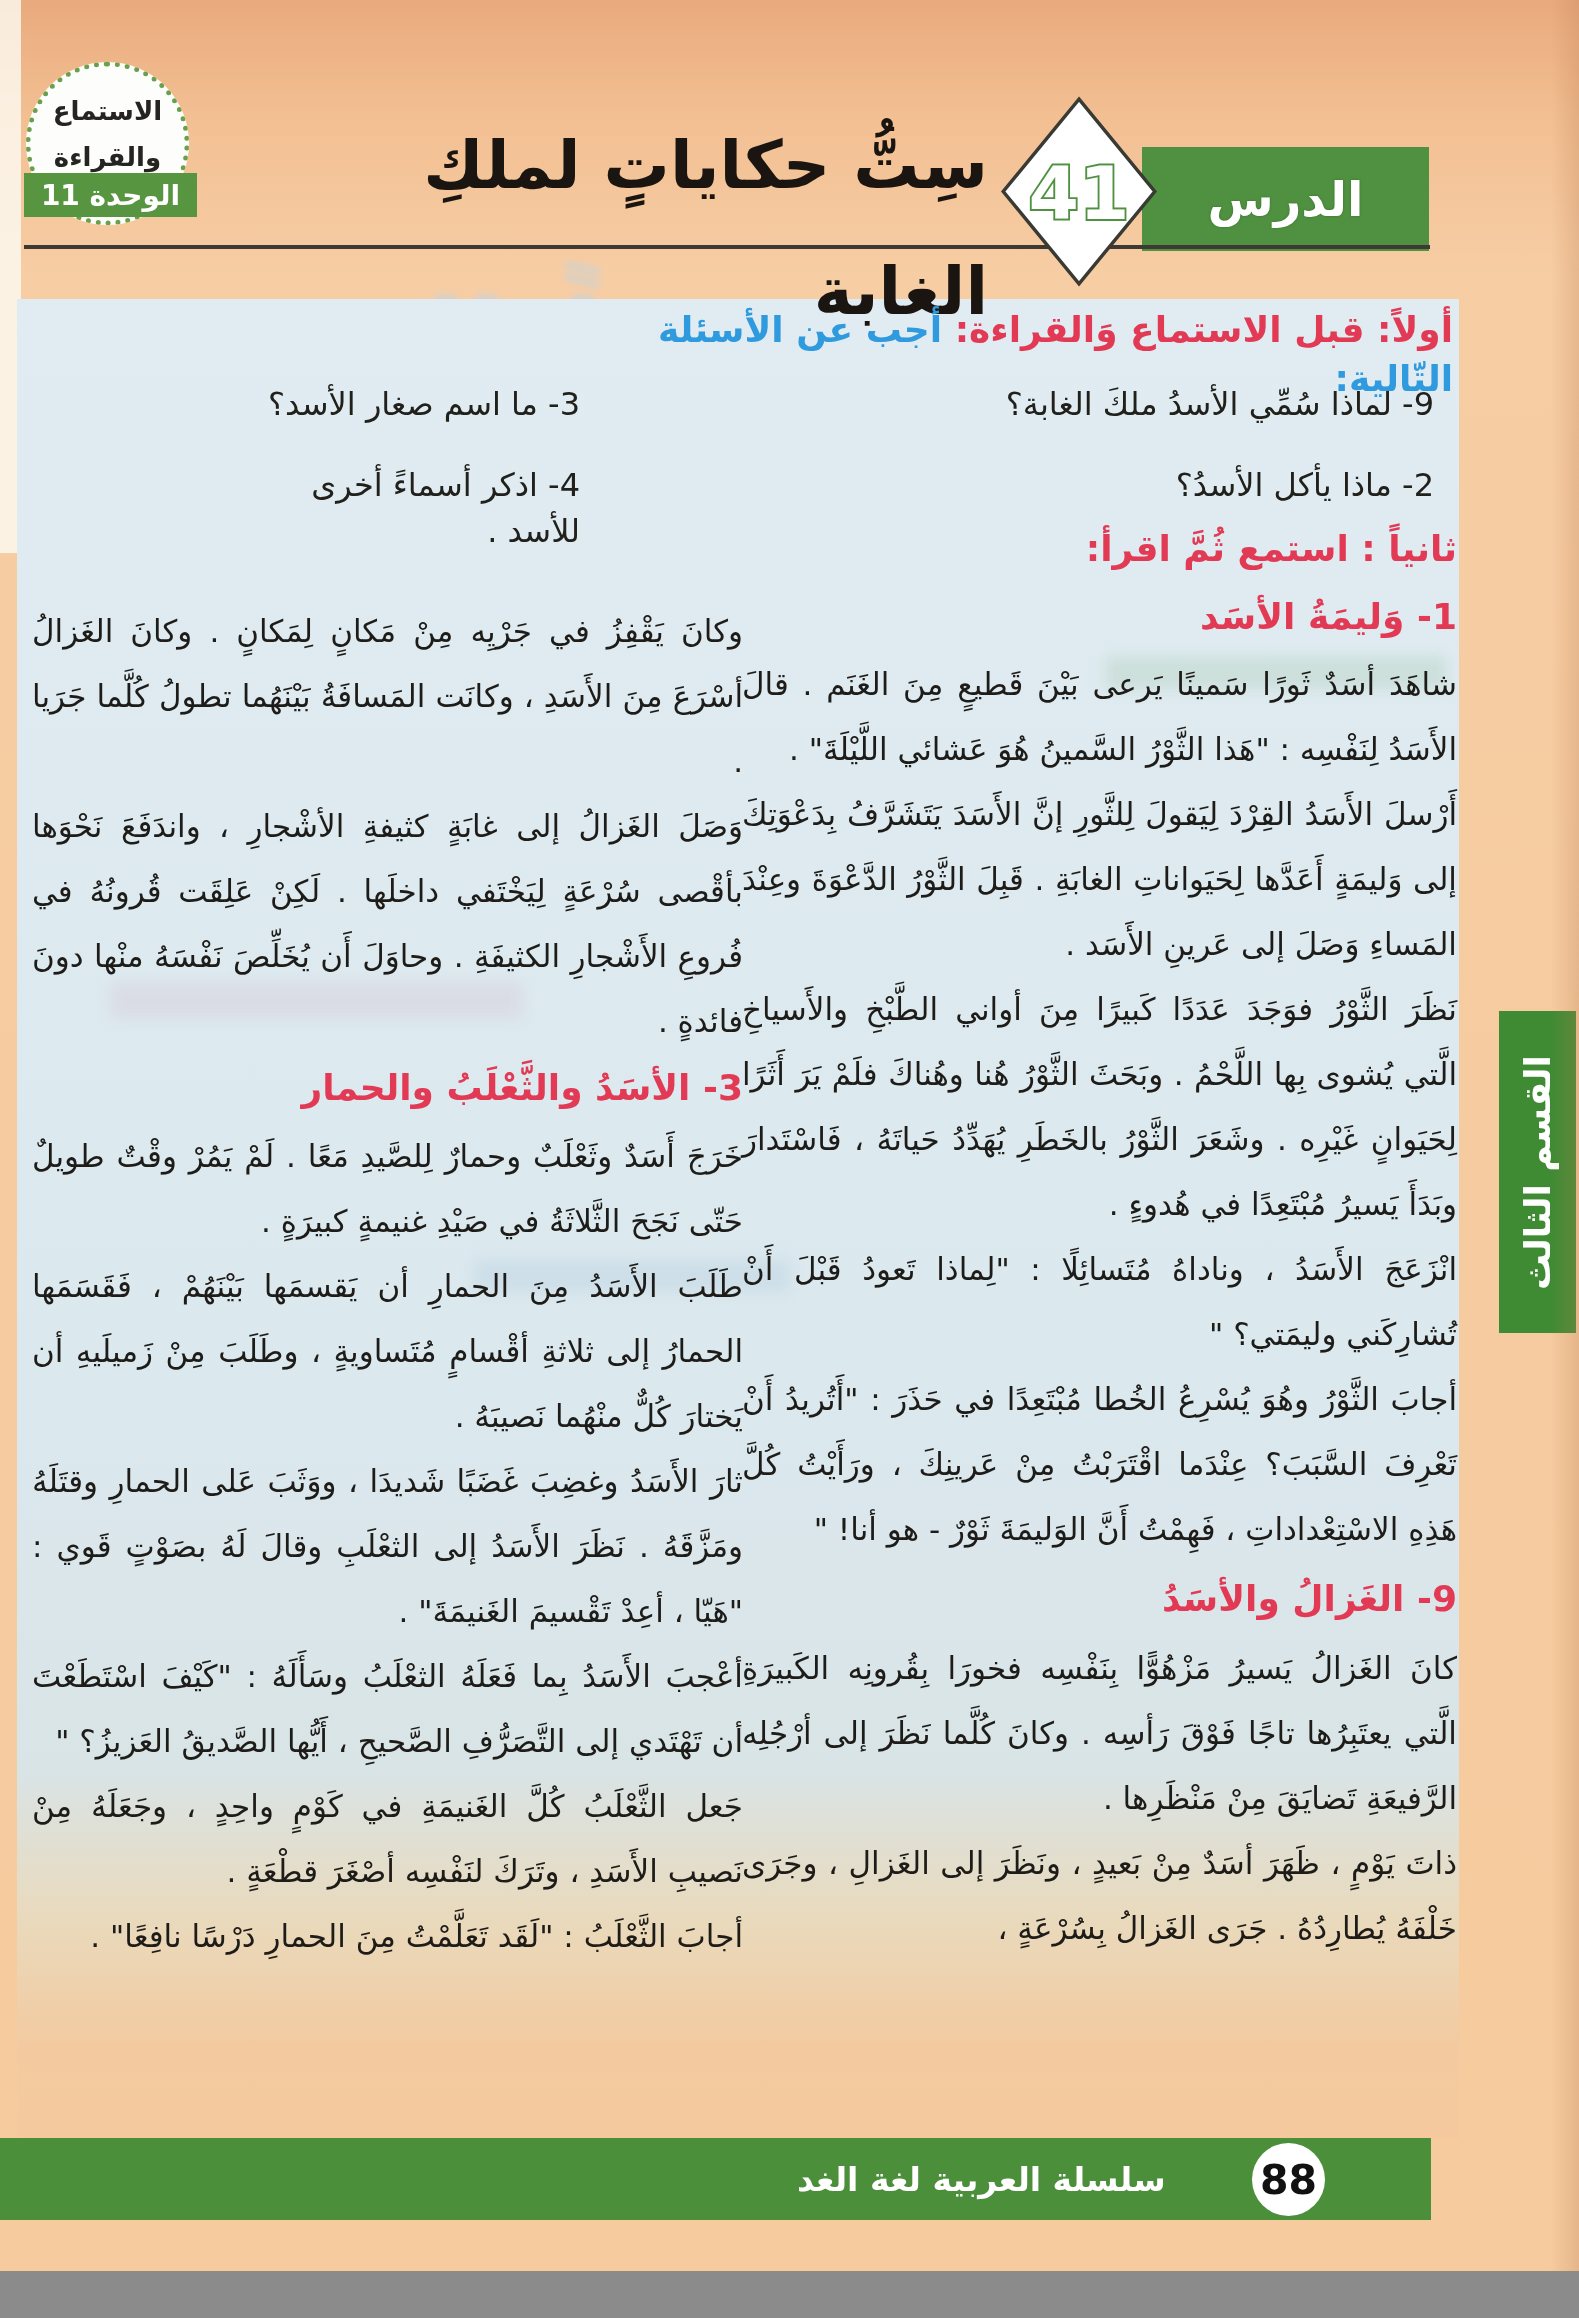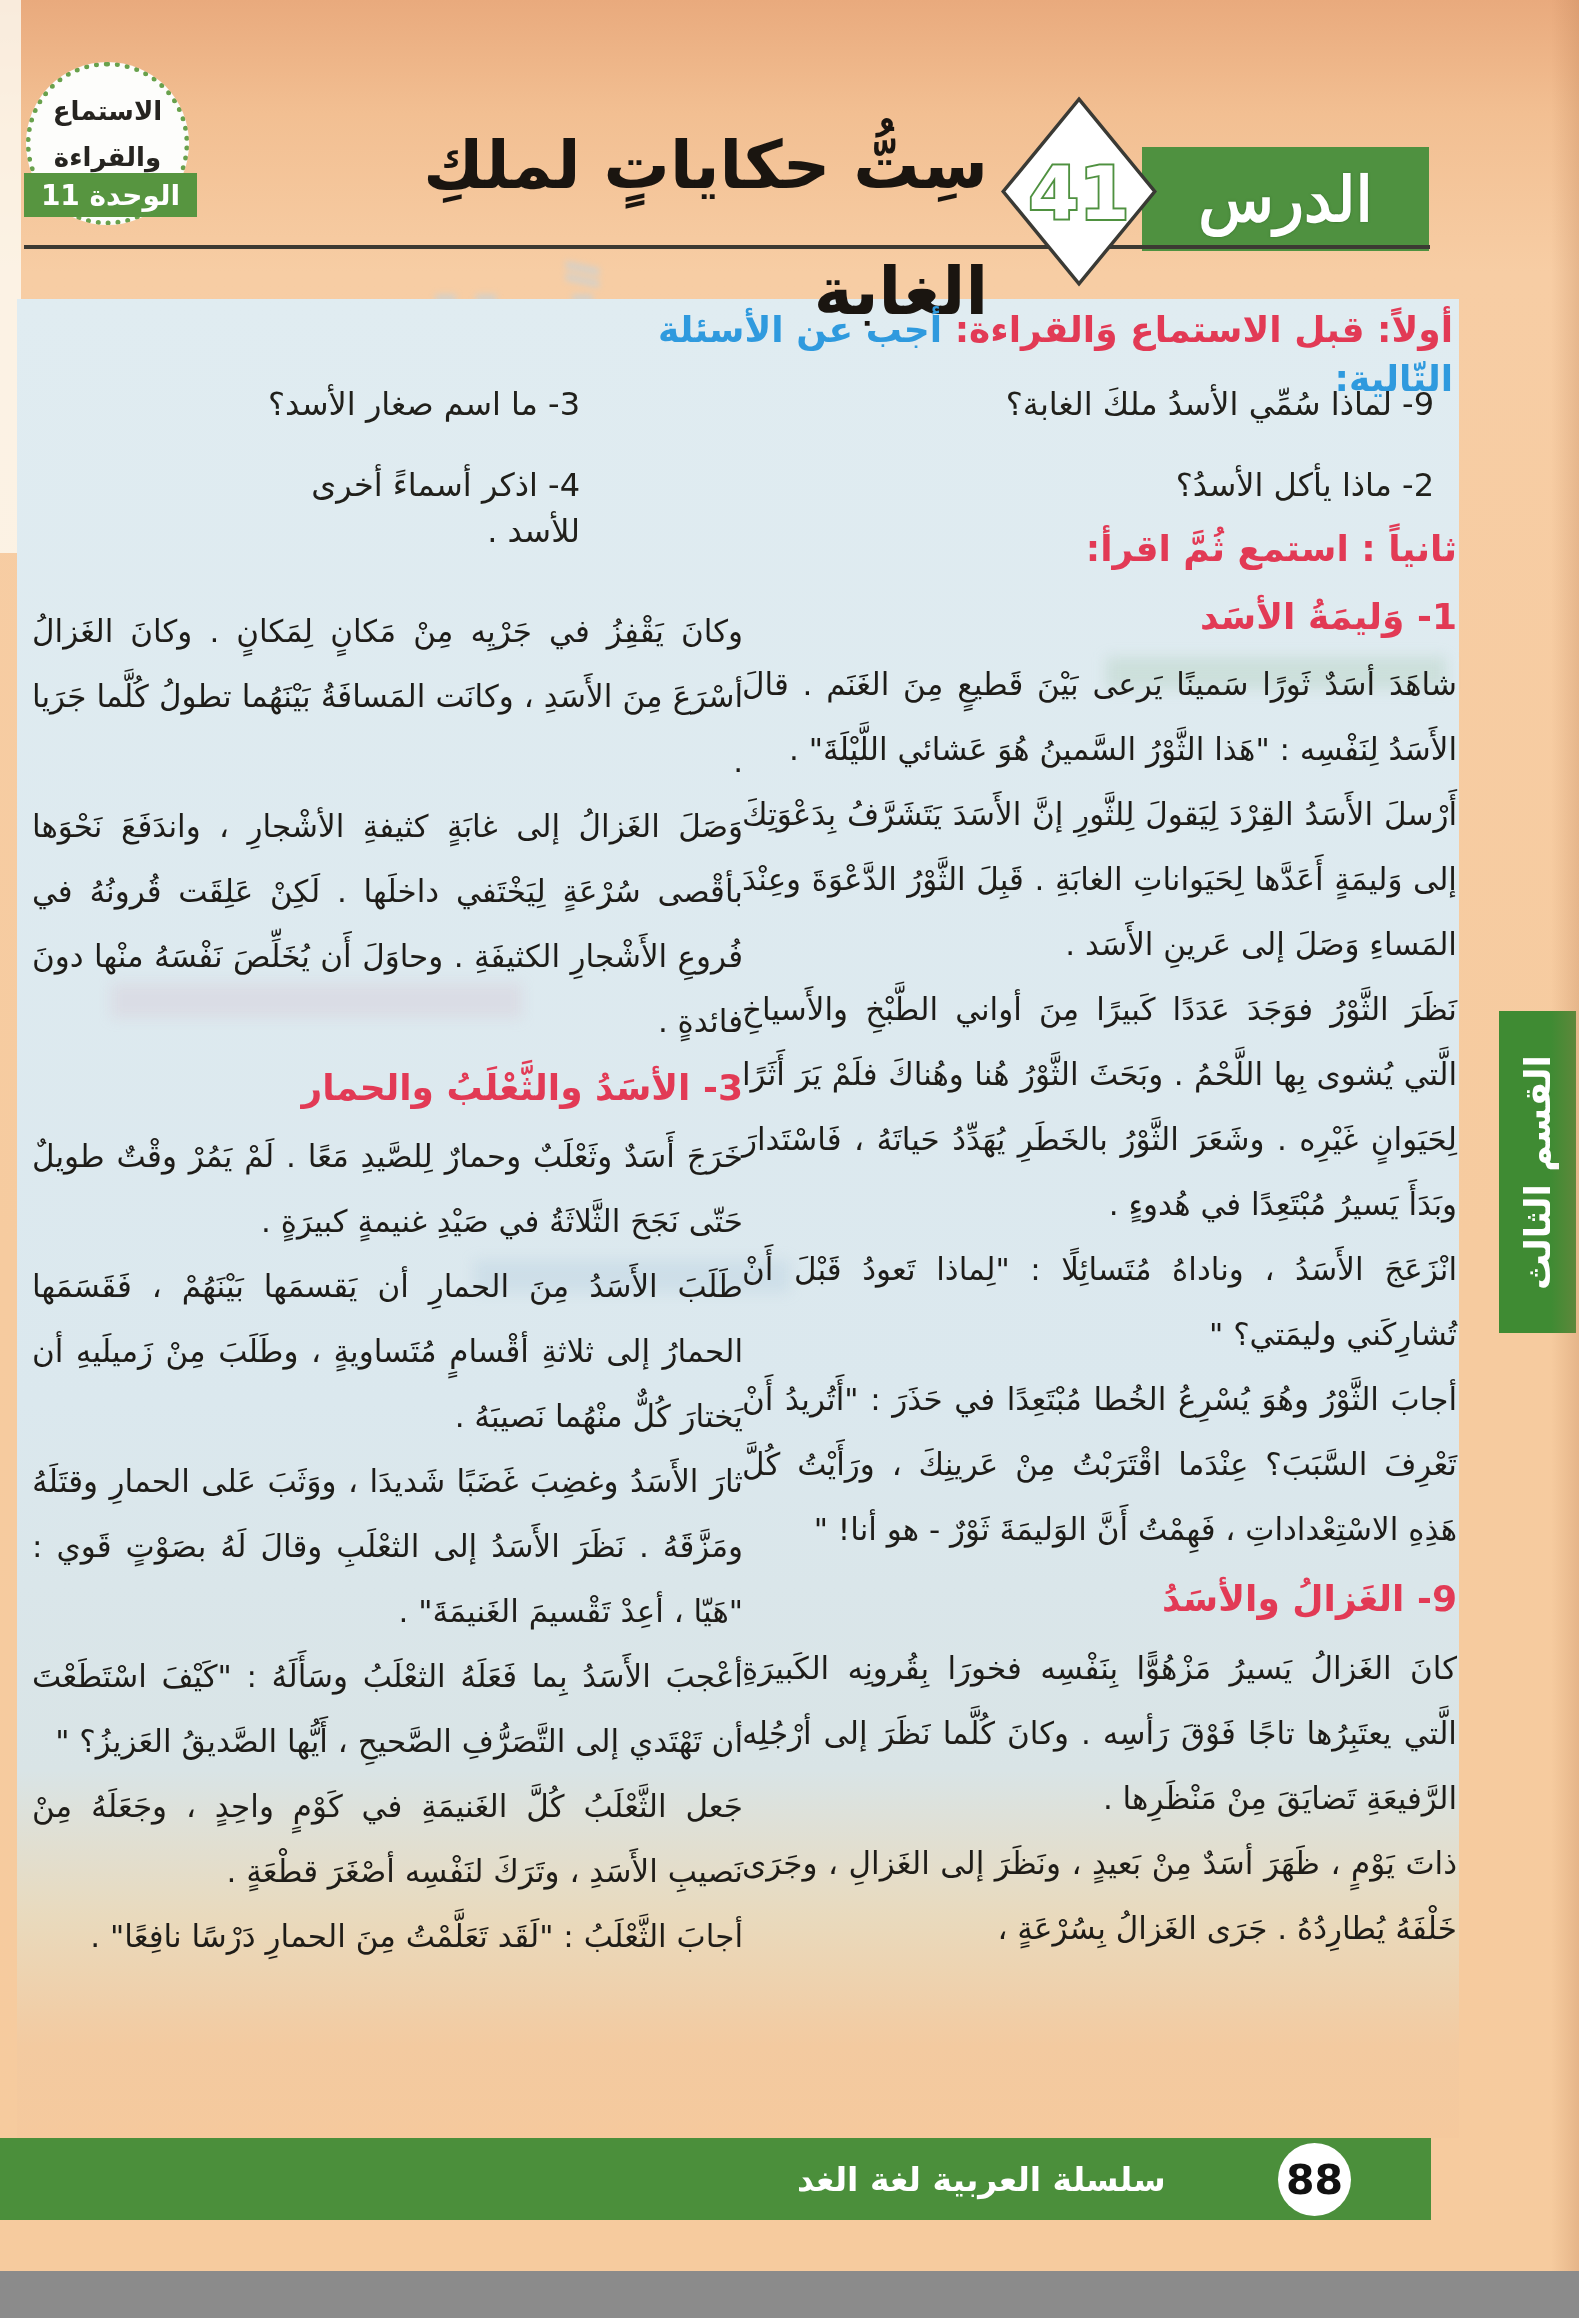--- a/index.html
+++ b/index.html
@@ -26,23 +26,22 @@
   .unit-box{
     position:absolute;left:24px;top:173px;width:173px;height:44px;background:#579540;
     color:#fff;font-size:28px;font-weight:bold;display:flex;align-items:center;justify-content:center;z-index:3;
   }
   .title{
     position:absolute;left:269px;top:103px;width:719px;text-align:right;
     font-size:66px;font-weight:bold;color:#1a1510;line-height:126px;
   }
   .lesson-bar{
     position:absolute;left:1142px;top:147px;width:287px;height:104px;background:#4f9140;
-    display:flex;align-items:center;justify-content:center;color:#fff;font-size:62px;font-weight:bold;
+    display:flex;align-items:center;justify-content:center;color:#fff;font-size:48px;font-weight:bold;
     text-shadow:0 0 2.4px #35702a;
-    font-family:Liberation Serif, serif;
   }
   .diamond{position:absolute;left:1000px;top:96px;width:158px;height:191px;z-index:2;}
 
   
   .first-heading{position:absolute;left:545px;top:305px;width:908px;direction:rtl;text-align:right;
     font-size:36px;font-weight:bold;line-height:49px;}
   .c-red{color:#e23a55;}
   .c-blue{color:#2f9ade;}
   .q-right{position:absolute;left:952px;top:381px;width:482px;direction:rtl;text-align:right;
     font-size:32px;color:#21201b;line-height:46px;}
@@ -63,21 +62,21 @@
   .col-right p,.col-left p{margin:0;padding:0;}
 
   
   .sidebar-banner{position:absolute;left:1499px;top:1011px;width:77px;height:322px;background:#3f8b33;
     display:flex;align-items:center;justify-content:center;}
   .sidebar-banner span{transform:rotate(-90deg);white-space:nowrap;color:#fff;font-size:36px;font-weight:bold;letter-spacing:0.8px;}
 
   
   .footer-bar{position:absolute;left:0;top:2138px;width:1431px;height:82px;background:#4b8f3b;}
   .footer-circle{position:absolute;left:1252px;top:2143px;width:73px;height:73px;border-radius:50%;background:#fff;
-    display:flex;align-items:center;justify-content:center;font-size:41px;font-weight:bold;color:#111;z-index:2;margin-left:26px;}
+    display:flex;align-items:center;justify-content:center;font-size:41px;font-weight:bold;color:#111;z-index:2;}
   .footer-series{position:absolute;left:797px;top:2138px;width:395px;height:82px;display:flex;align-items:center;
     justify-content:flex-end;color:#fff;font-size:33px;font-weight:bold;direction:rtl;}
 
   
   .wm{position:absolute;transform:scaleX(-1);font-weight:bold;pointer-events:none;}
   .wm-big{left:190px;top:276px;width:600px;font-size:118px;color:#b9d4e7;opacity:.5;filter:blur(3.2px);text-align:center;line-height:134px;}
   .wm-n{font-size:51px;color:#b0c8d8;opacity:.45;filter:blur(1.6px);}
   .wm-n1{left:924px;top:709px;}
   .wm-n2{left:920px;top:831px;}
   .wm-n3{left:914px;top:952px;}

